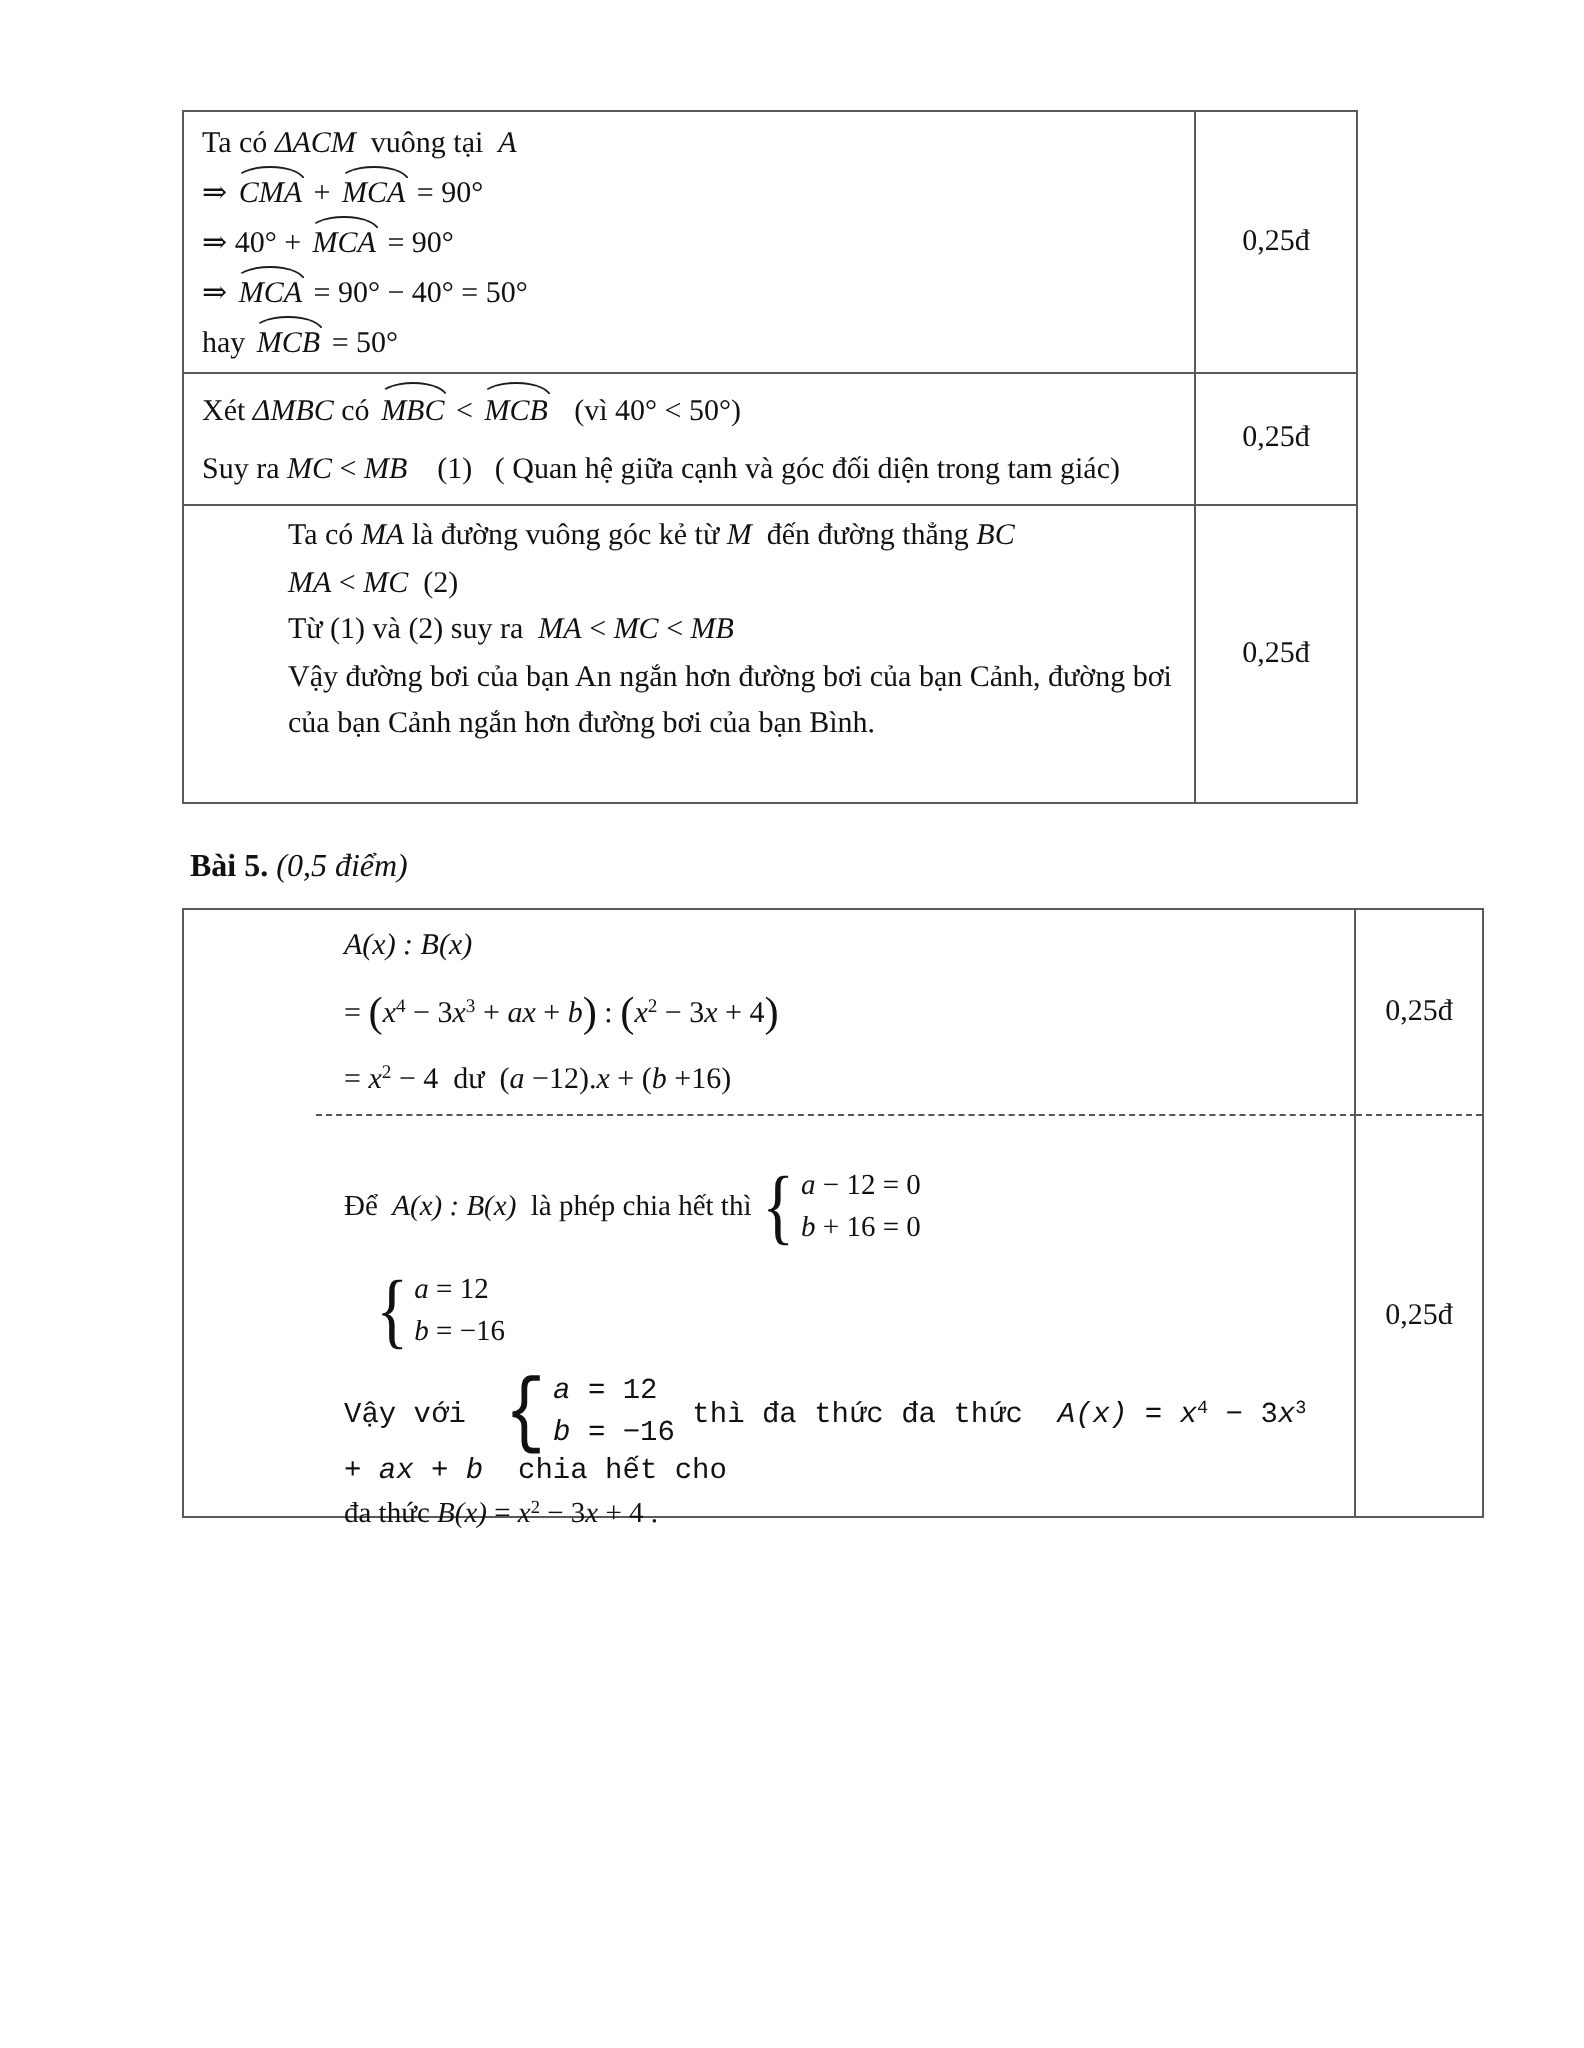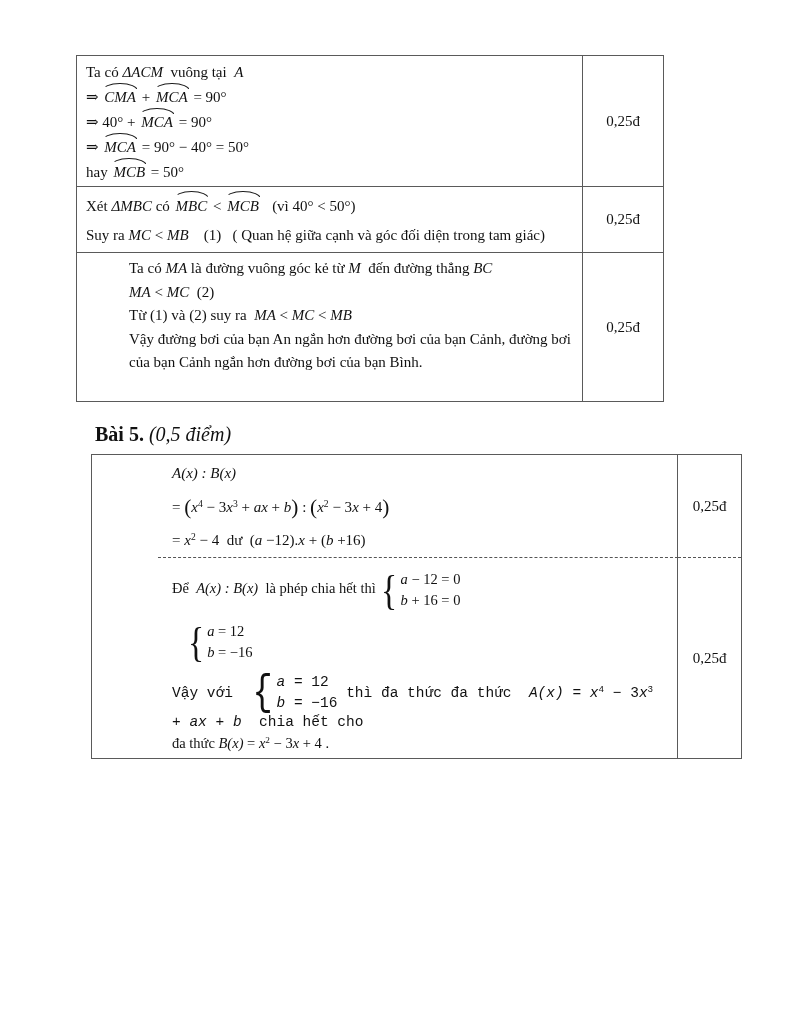--- a/index.html
+++ b/index.html
@@ -19,34 +19,34 @@
   .seg-bp{font-size:1.42em;vertical-align:-0.1em;line-height:0;}
   .seg-arc{font-style:italic;position:relative;display:inline-block;padding:0 2px;}
   .seg-arc::before{
     content:"";position:absolute;left:0;right:0;top:-2px;height:6px;
     border:1px solid transparent;border-top:1.3px solid #1d1d1d;
     border-radius:50% 50% 0 0 / 100% 100% 0 0;
   }
 
   
   .t1{
-    position:absolute;left:76px;top:55px;
+    position:absolute;left:91px;top:55px;
     display:grid;grid-template-columns:506px 80px;grid-template-rows:131px 66px 148px;
     border:1px solid #5a5a5a;font-size:15px;
   }
   .t1 .main{border-right:1px solid #5a5a5a;padding:4px 6px 0 9px;}
   .t1 .rowline{border-bottom:1px solid #5a5a5a;}
   .t1 .r0 .line{line-height:25px;}
   .t1 .r1 .line{line-height:27px;padding-top:2px;}
   .t1 .r2 .line{line-height:23.5px;margin-left:43px;}
   .markcell{display:flex;align-items:center;justify-content:center;}
   .mark{font-size:15px;}
 
   
-  .heading{position:absolute;left:95px;top:423px;font-size:20px;line-height:22px;}
+  .heading{position:absolute;left:95px;top:423px;font-size:16px;line-height:22px;}
   .hb{font-weight:bold;}
   .hi{font-style:italic;}
 
   
   .t2{
     position:absolute;left:91px;top:454px;
     display:grid;grid-template-columns:66px 520px 63px;grid-template-rows:103px 200px;
     border:1px solid #5a5a5a;font-size:15px;
   }
   .t2-left{
@@ -57,21 +57,21 @@
     grid-column:2;grid-row:1;border-right:1px solid #5a5a5a;border-bottom:1px dashed #555;
     padding:7px 12px 6px 14px;display:flex;flex-direction:column;justify-content:space-between;
   }
   .t2-markA{grid-column:3;grid-row:1;border-bottom:1px dashed #555;}
   .t2-mainB{
     grid-column:2;grid-row:2;border-right:1px solid #5a5a5a;
     padding:5px 8px 0 14px;font-size:14.5px;
   }
   .t2-markB{grid-column:3;grid-row:2;}
   .t2-mainA .line{line-height:22px;}
-  .blk{margin-top:6px;}
+  .blk{margin-top:20px;}
   .blk.nowrap{white-space:nowrap;}
   .indent{margin-left:14px;}
 
   
   .system{display:inline-flex;align-items:center;vertical-align:middle;}
   .system .brace{
     font-size:42px;line-height:42px;display:inline-block;
     transform:scaleX(0.8);margin-right:1px;font-weight:normal;
   }
   .sys-lines{display:inline-flex;flex-direction:column;justify-content:center;}

